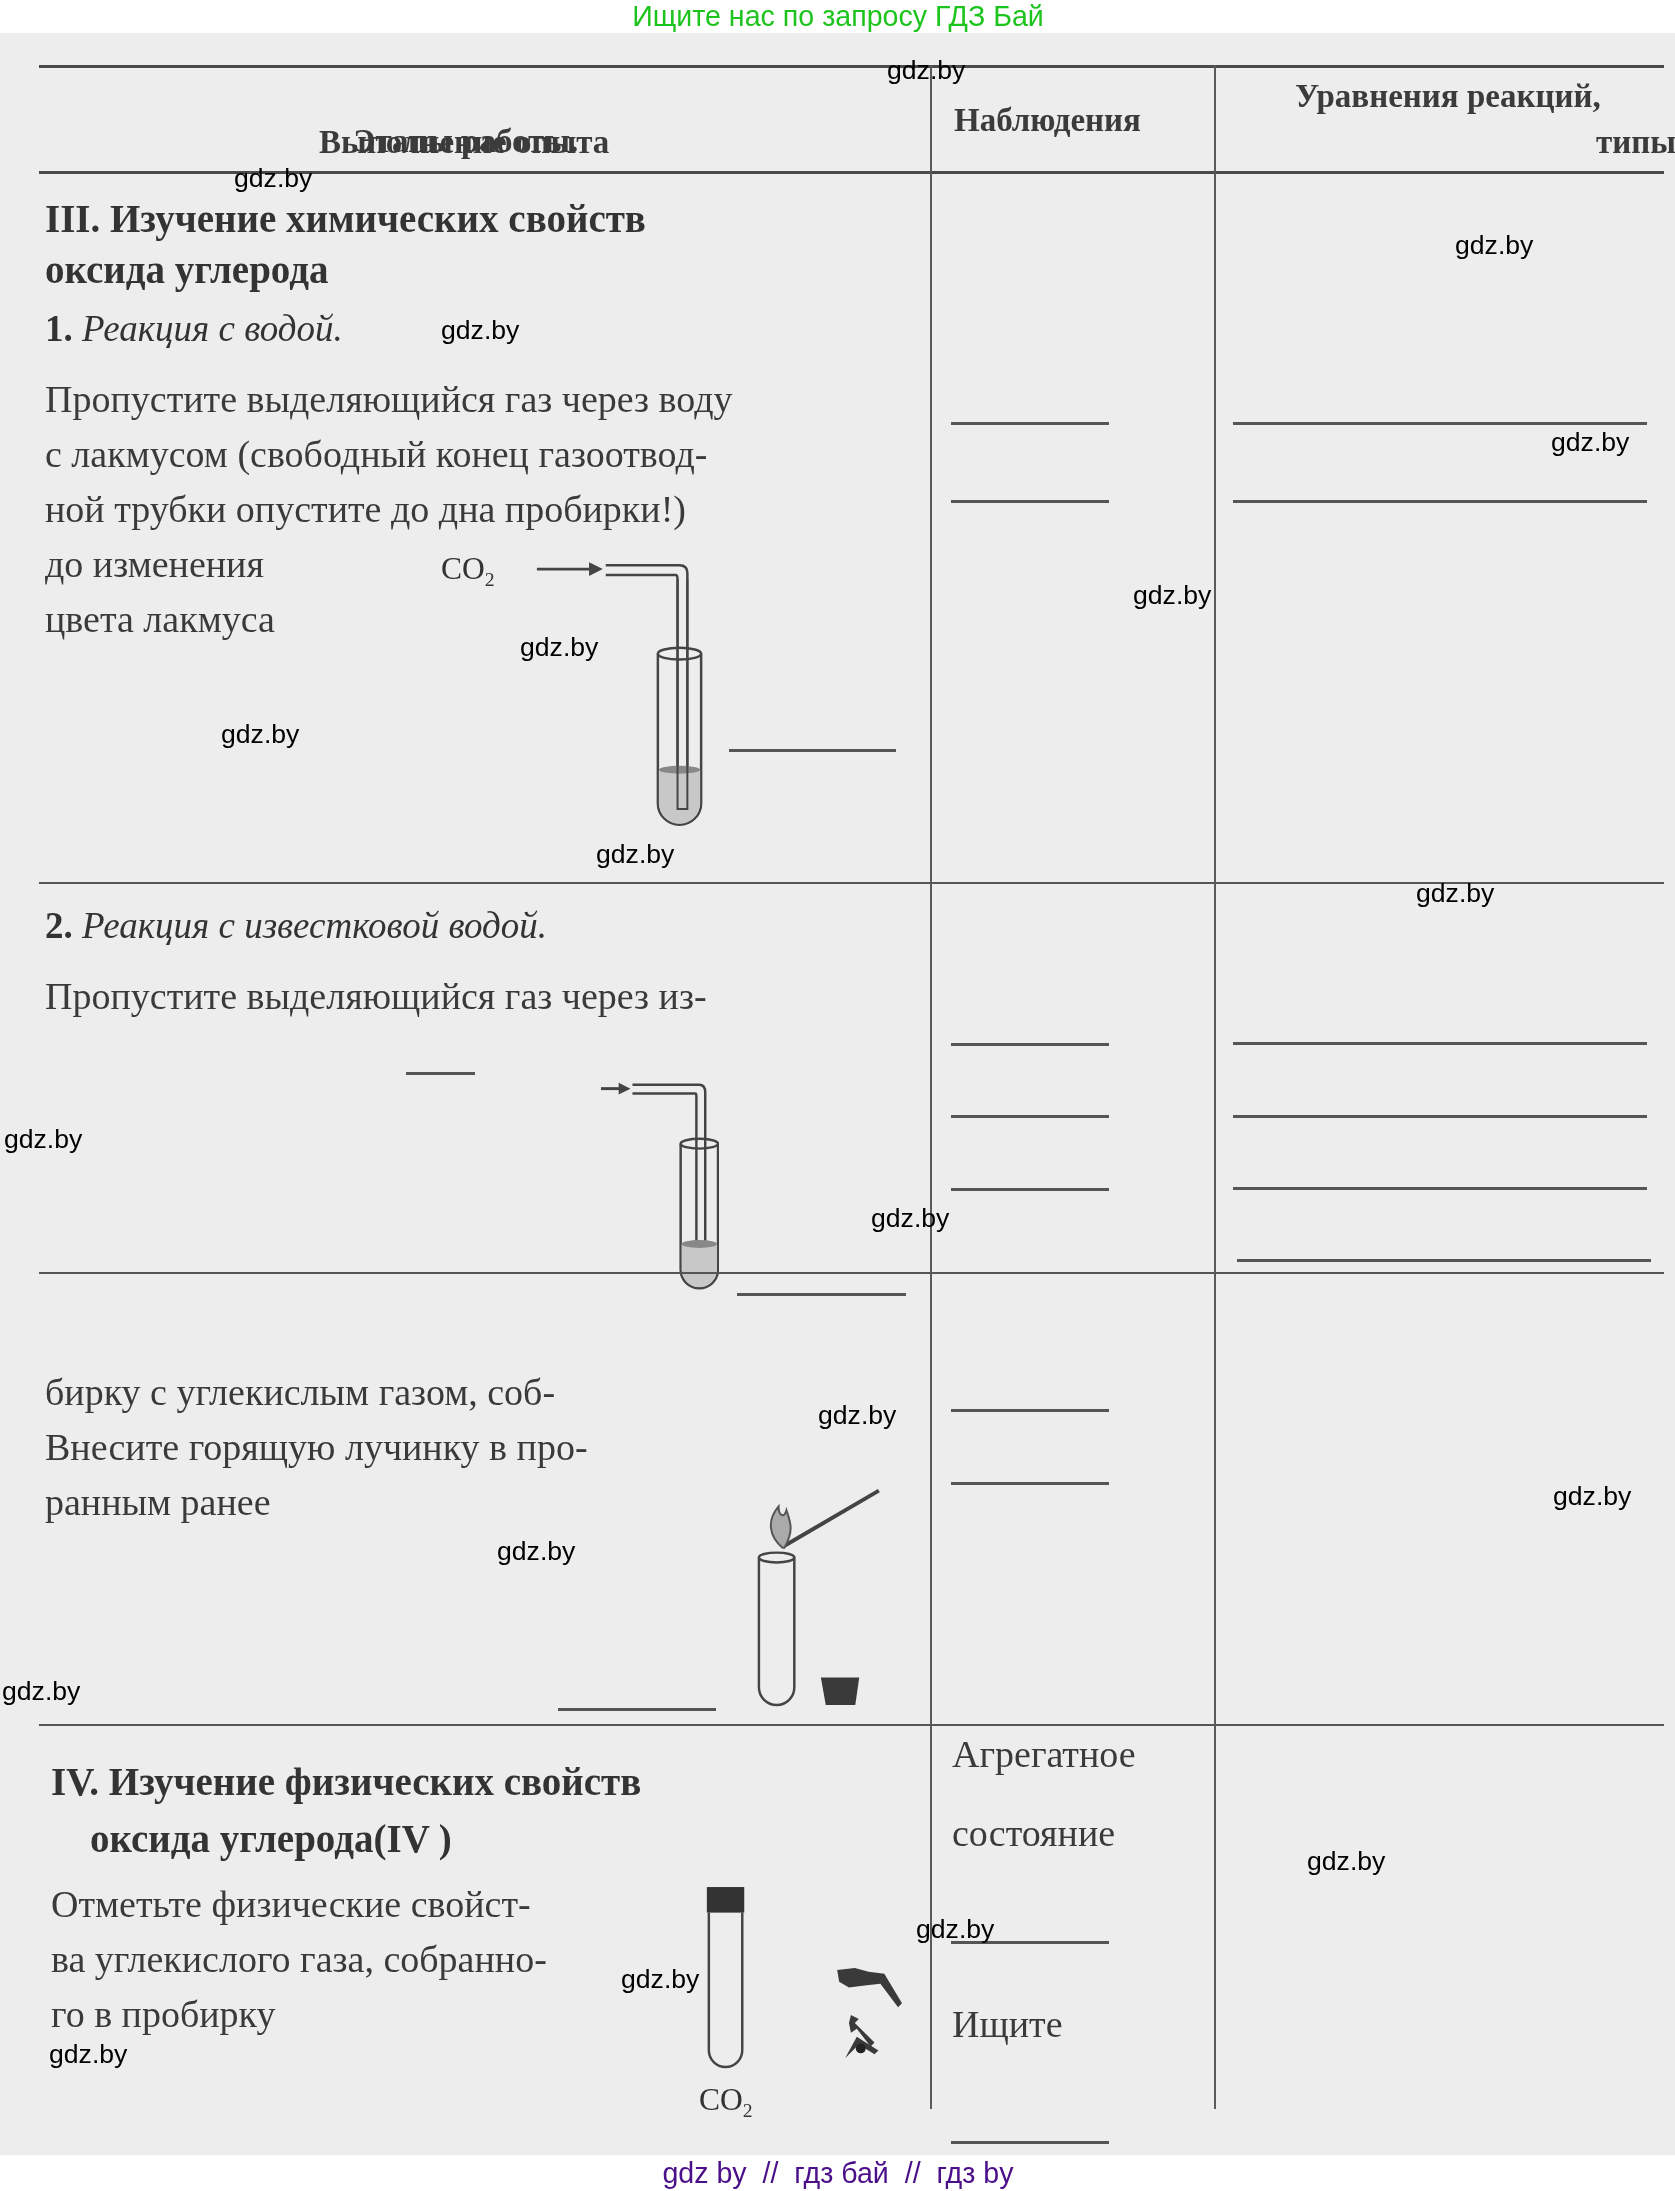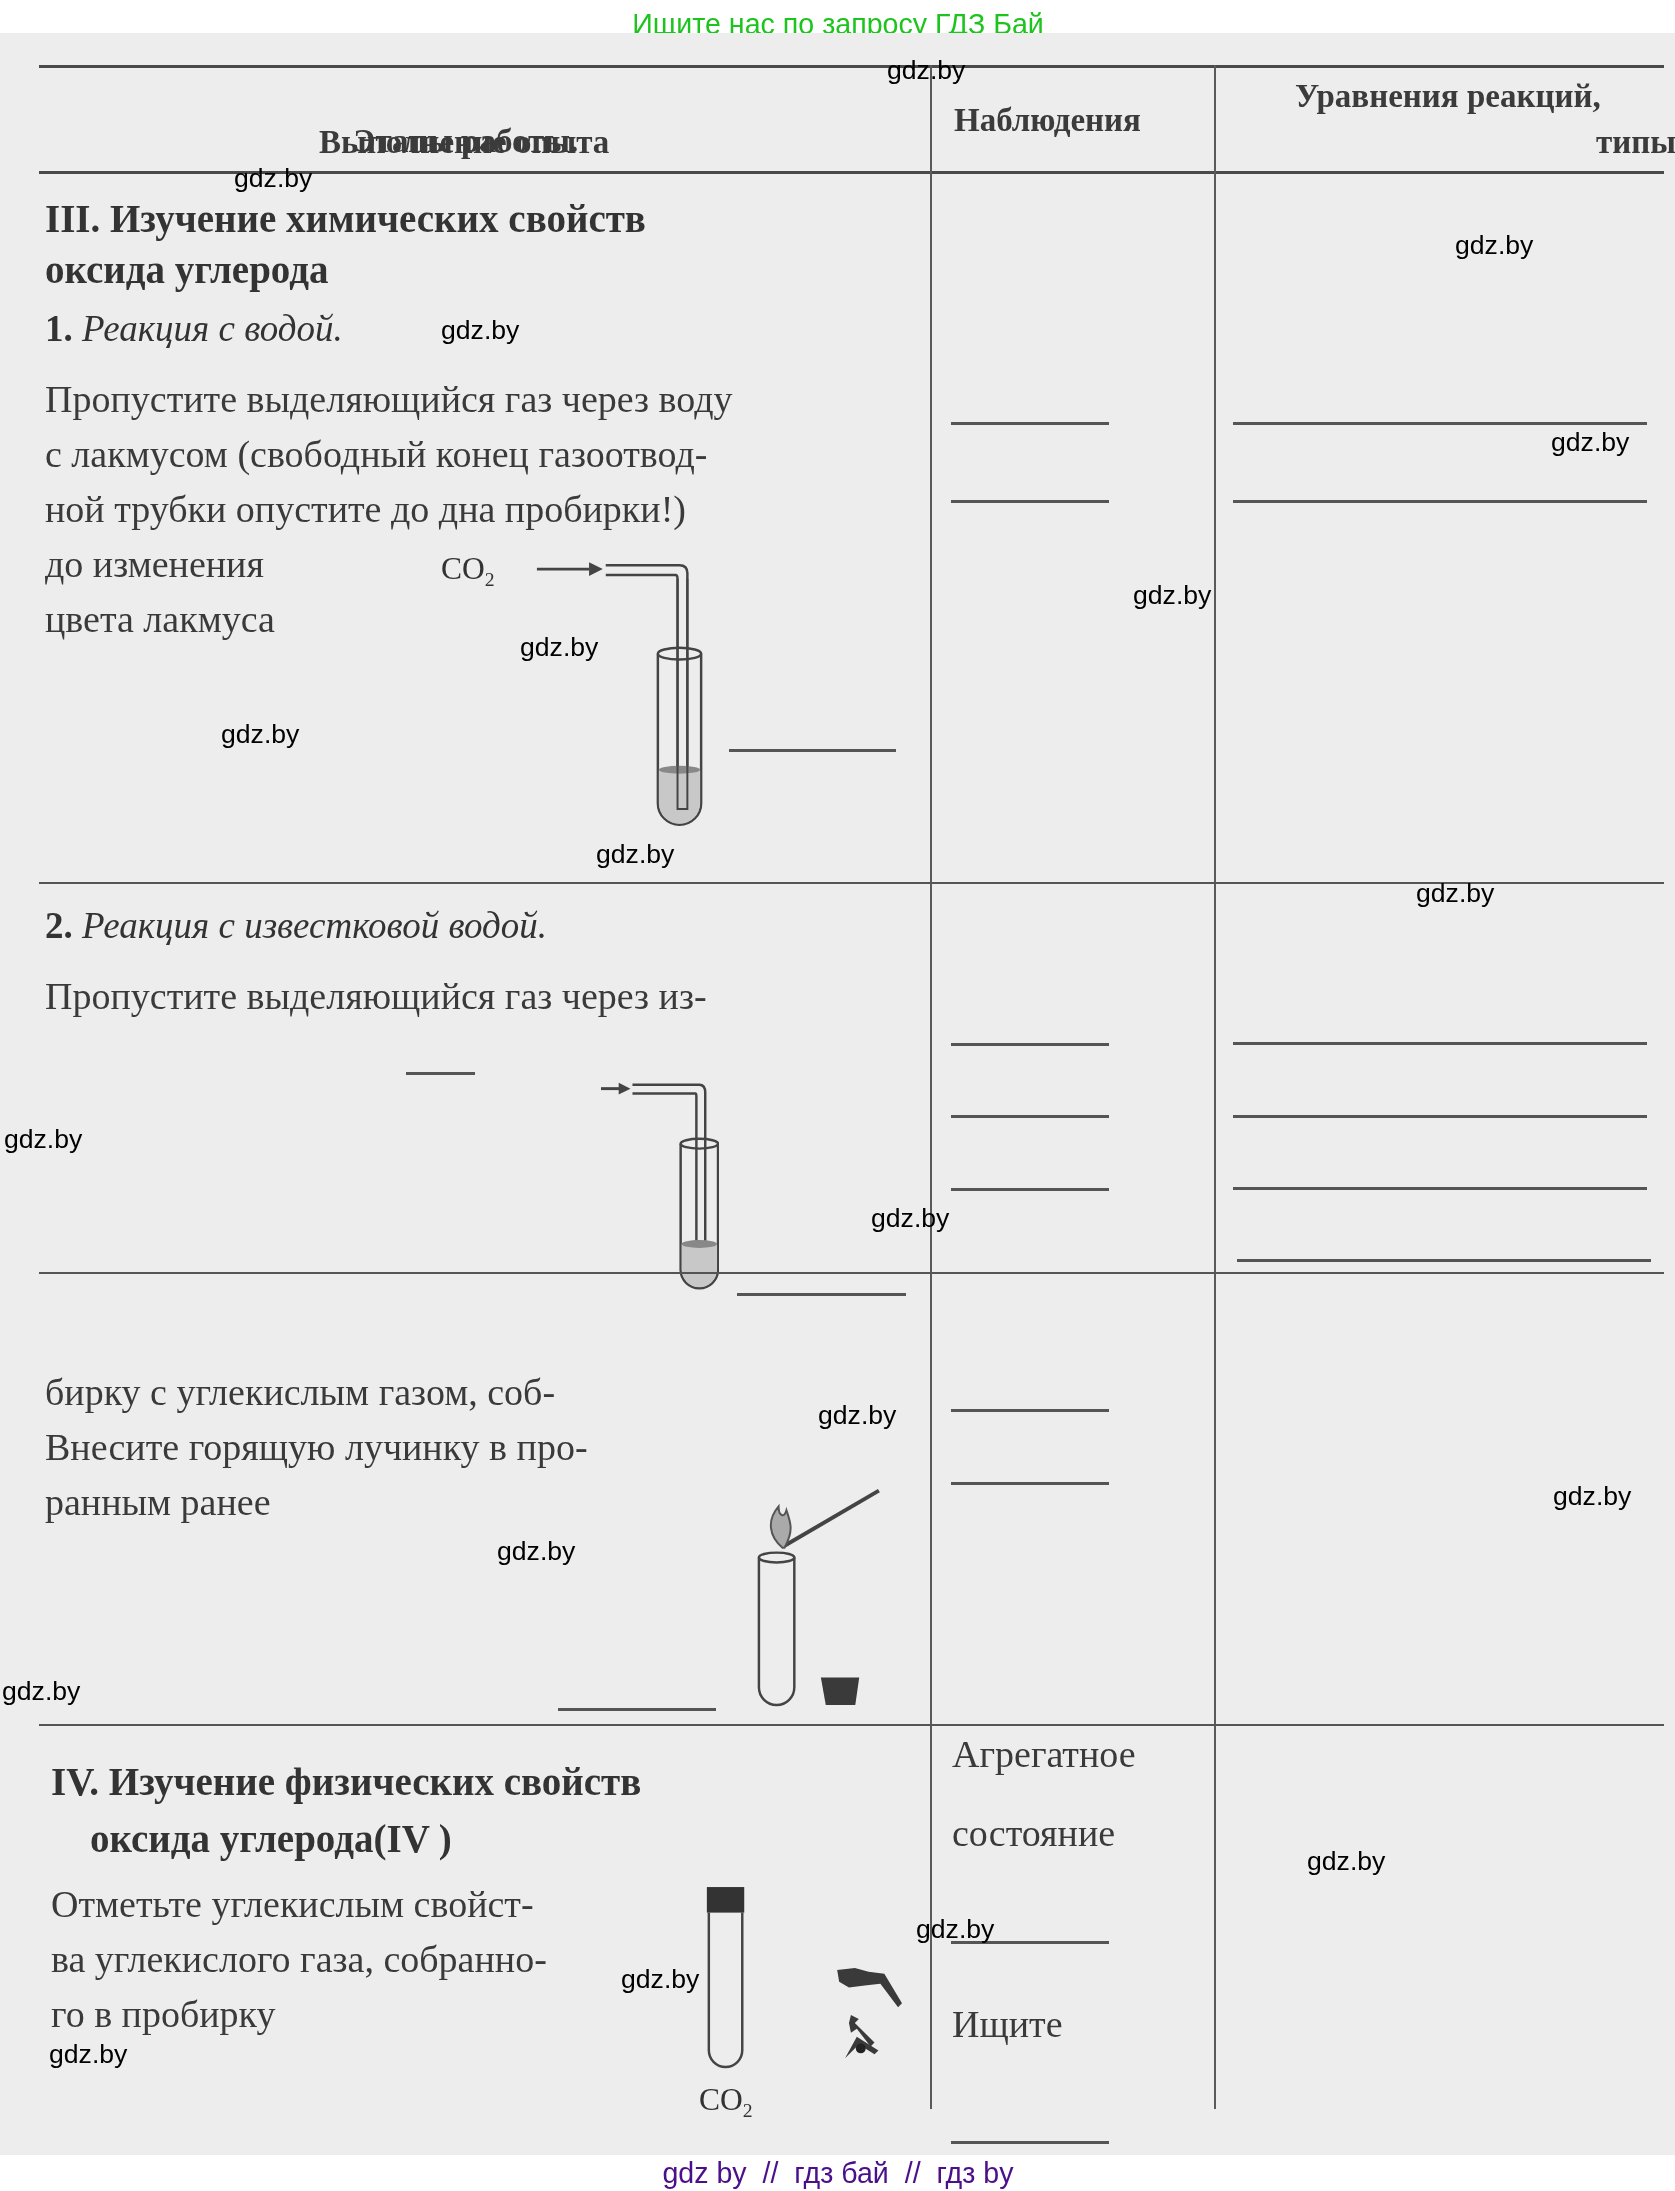--- a/index.html
+++ b/index.html
@@ -3,21 +3,21 @@
 <meta charset="utf-8">
 <style>
   html, body { margin:0; padding:0; }
   body {
     width:1676px; height:2192px; position:relative; overflow:hidden;
     background:#ffffff;
     font-family:"Liberation Serif", "DejaVu Serif", serif;
     color:#3a3a3a;
   }
   .banner-top {
-    position:absolute; left:0; top:8px; width:1676px; height:33px;
+    position:absolute; left:0; top:0; width:1676px; height:33px;
     background:#ffffff; text-align:center;
     font-family:"Liberation Sans", "DejaVu Sans", sans-serif;
     font-size:28.6px; line-height:33px;
   }
   .banner-bottom {
     position:absolute; left:0; top:2155px; width:1676px; height:36px;
     background:#ffffff; text-align:center;
     font-family:"Liberation Sans", "DejaVu Sans", sans-serif;
     font-size:28.6px; line-height:36px;
   }
@@ -153,21 +153,21 @@
   <div class="ans" style="left:951px;top:1449px;width:158px;"></div>
   <div class="ans" style="left:558px;top:1675px;width:158px;"></div>
 
   <div class="thin" style="left:39px;top:1691px;width:1625px;"></div>
 
   <div class="sec" style="left:51px;top:1704px;line-height:57px;margin-top:16px;">
     <div>IV. Изучение физических свойств</div>
     <div style="padding-left:39px;">оксида углерода(IV )</div>
   </div>
   <div class="body-text" style="left:51px;top:1844px;line-height:55px;">
-    <div>Отметьте углекислым свойст-</div>
+    <div>Отметьте физические свойст-</div>
     <div>ва углекислого газа, собранно-</div>
     <div>го в пробирку</div>
   </div>
 
   <svg class="abs" style="left:699px;top:1852px;" width="59" height="187" viewBox="0 0 60 190">
     <rect x="8" y="2" width="38" height="26" fill="#333"></rect>
     <path d="M10 28 V168 A17 17 0 0 0 44 168 V28" fill="none" stroke="#444" stroke-width="2.5"></path>
   </svg>
   <div class="chem" style="left:699px;top:2049px;">
     <span>CO</span><sub>2</sub>

